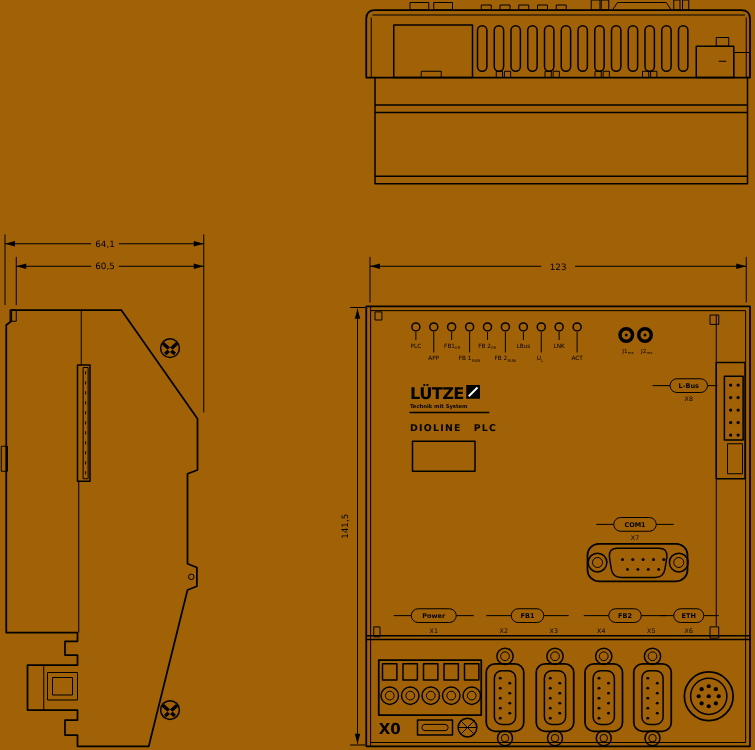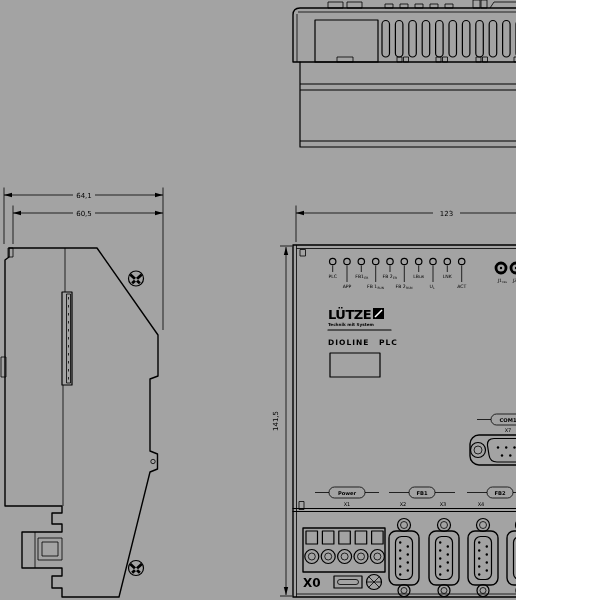--- a/index.html
+++ b/index.html
@@ -1,16 +1,16 @@
 <!DOCTYPE html>
 <html><head>
 <meta charset="utf-8">
 <style>
   html,body{margin:0;padding:0;background:#fff;}
-  #canvas{position:relative;width:516px;height:600px;background:#a3a3a3;overflow:hidden;}
+  #canvas{position:relative;width:604px;height:600px;background:#a16207;overflow:hidden;}
   svg{position:absolute;overflow:visible;}
   .ln{fill:none;stroke:#000;stroke-width:1.2;stroke-linejoin:round;stroke-linecap:round;}
   .lt{fill:none;stroke:#000;stroke-width:0.8;stroke-linejoin:round;}
   .lk{fill:none;stroke:#000;stroke-width:1.4;stroke-linejoin:round;}
   .fl{fill:#000;stroke:none;}
   text{fill:#000;stroke:none;font-family:"DejaVu Sans",sans-serif;}
   .dim{font-size:7px;}
   .led-lb{font-size:4.6px;}
   .sub{font-size:3px;}
   .stad{font-size:5.2px;font-weight:bold;}

